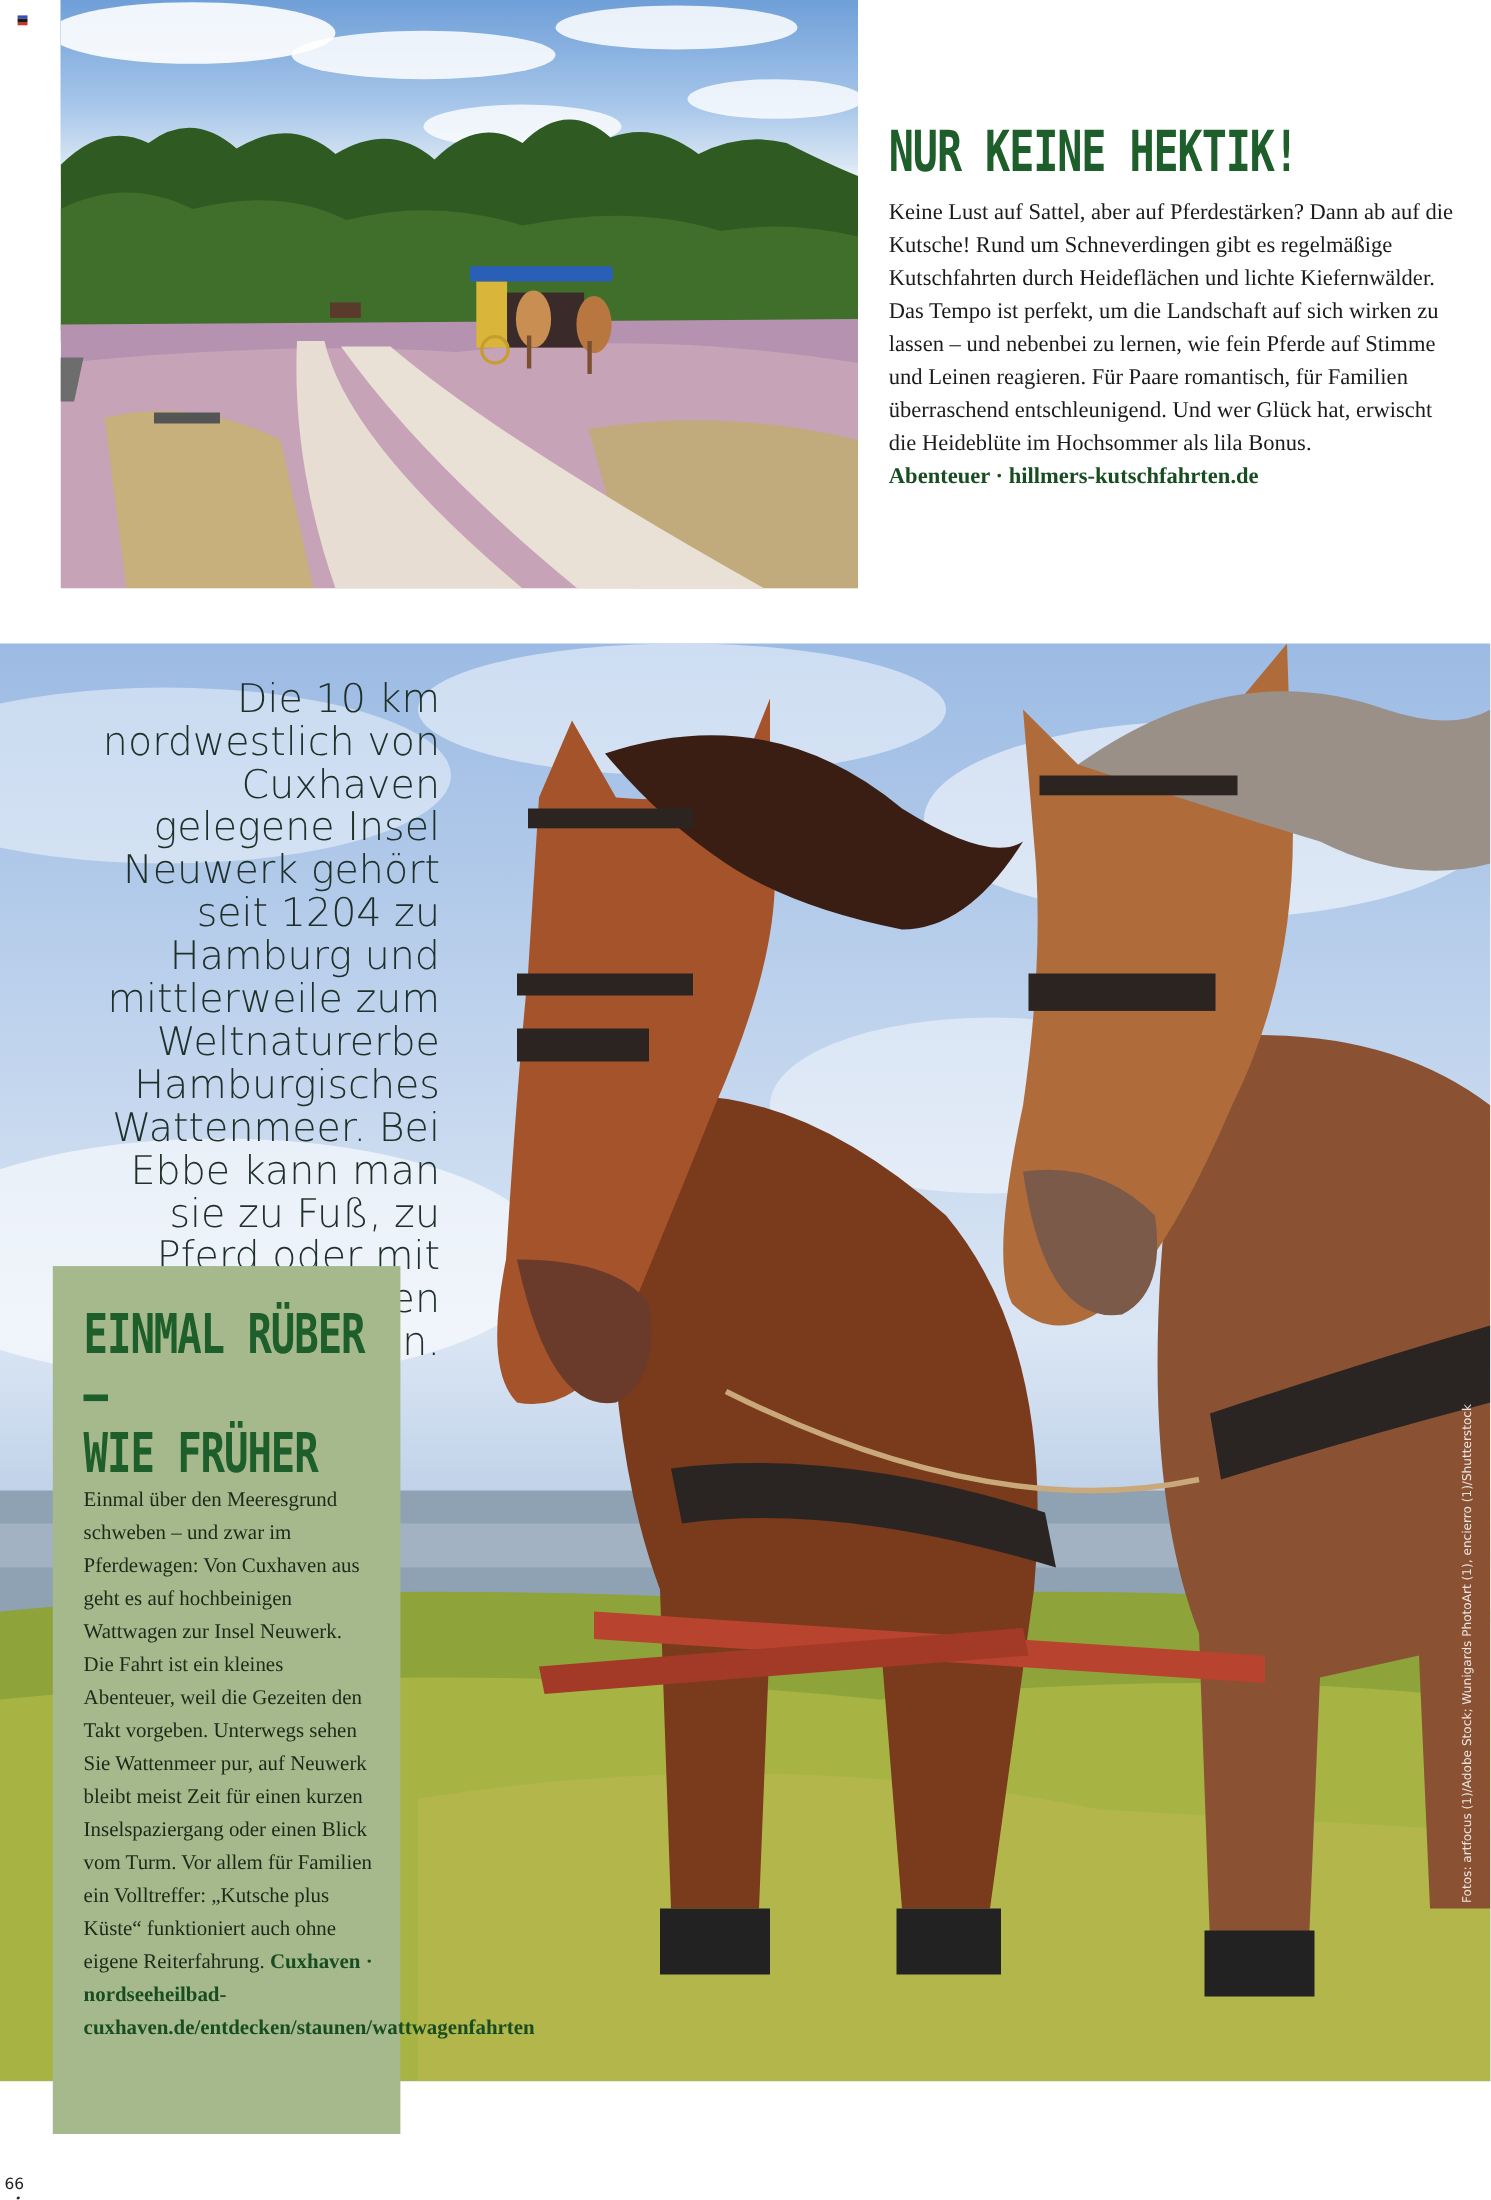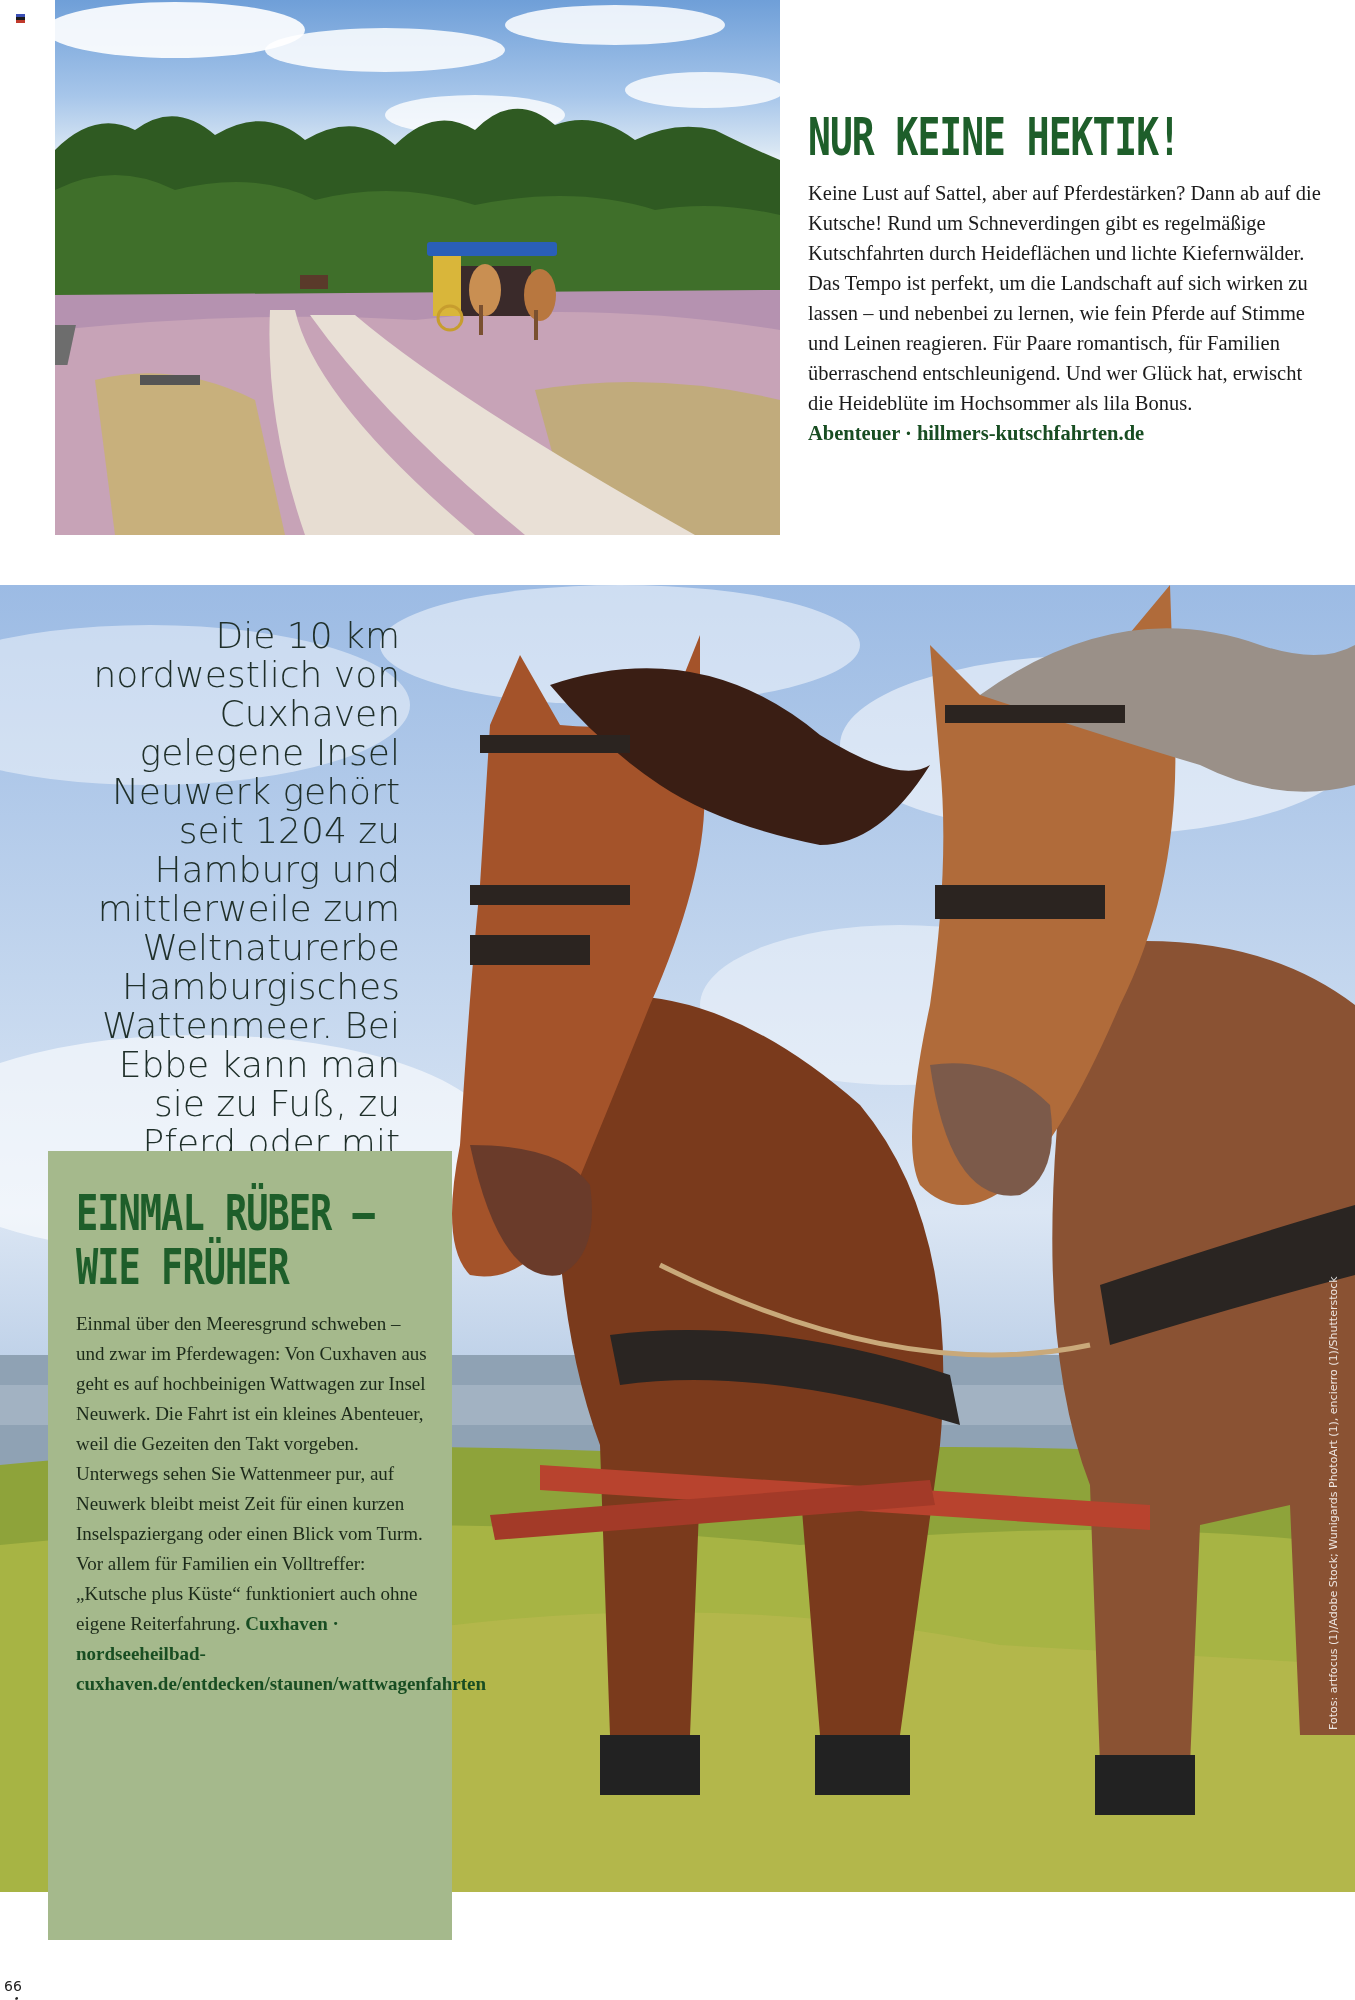--- a/index.html
+++ b/index.html
@@ -43,21 +43,21 @@
 
     .credit {
       position: absolute; left: 1327px; top: 1730px; width: 500px; height: 20px;
       transform: rotate(-90deg); transform-origin: left top;
       font-size: 11px; color: rgba(255,255,255,0.85); white-space: nowrap;
       font-family: "DejaVu Sans", sans-serif;
     }
 
     
     .green-box {
-      position: absolute; left: 48px; top: 1151px; width: 404px; height: 789px;
+      position: absolute; left: 48px; top: 1151px; width: 316px; height: 789px;
       background: #a5b98c; padding: 36px 24px 0 28px;
     }
     .headline.box { font-size: 37px; line-height: 40px; letter-spacing: -1px; margin-bottom: 42px; }
     .green-box .body-text { font-size: 19px; line-height: 30px; color: #1c2a1a; }
 
     
     .footer { position: absolute; left: 0; top: 1978px; height: 20px; display: flex; align-items: baseline; font-size: 14px; color: #222; flex-direction: column; }
     .page-num { margin-right: 46px; }
     .brand { font-family: "DejaVu Serif", serif; font-style: italic; font-weight: bold; font-size: 15px; letter-spacing: -0.5px; }
     .sep { margin: 0 4px; }

